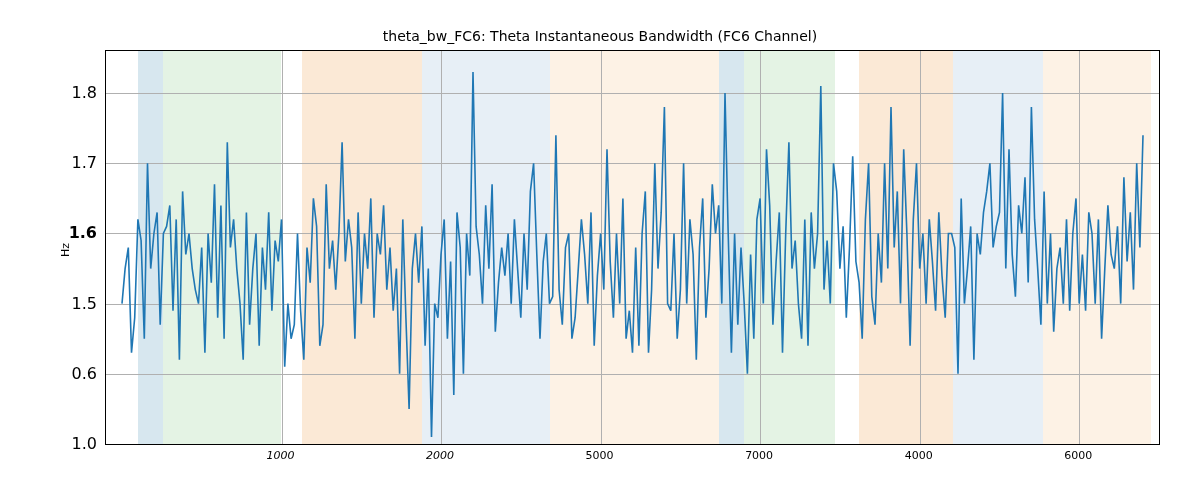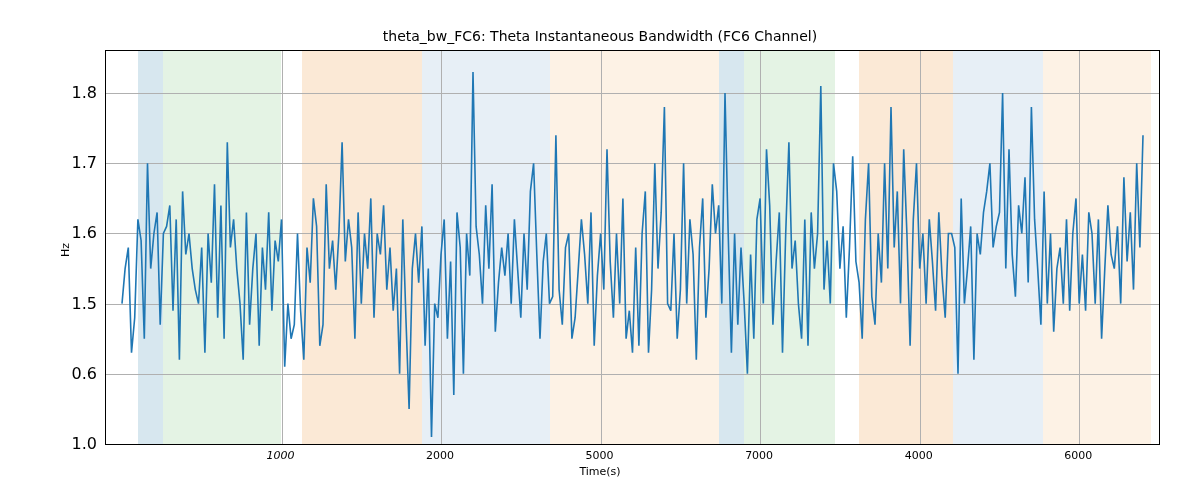--- a/index.html
+++ b/index.html
@@ -120,29 +120,28 @@
       <div class="gridline-h" style="top: 182.464px;"></div>
       <div class="gridline-h" style="top: 112.286px;"></div>
       <div class="gridline-h" style="top: 42.1071px;"></div>
       <svg class="line" width="1053" height="393">
         <polyline points="16.0,252.6 19.1,217.6 22.3,196.5 25.5,301.8 28.7,266.7 31.9,168.4 35.1,189.5 38.3,287.7 41.5,112.3 44.7,217.6 47.9,182.5 51.1,161.4 54.2,273.7 57.4,182.5 60.6,175.4 63.8,154.4 67.0,259.7 70.2,168.4 73.4,308.8 76.6,140.4 79.8,203.5 83.0,182.5 86.2,217.6 89.3,238.6 92.5,252.6 95.7,196.5 98.9,301.8 102.1,182.5 105.3,231.6 108.5,133.3 111.7,266.7 114.9,154.4 118.1,287.7 121.3,91.2 124.4,196.5 127.6,168.4 130.8,217.6 134.0,252.6 137.2,308.8 140.4,161.4 143.6,273.7 146.8,217.6 150.0,182.5 153.2,294.8 156.4,196.5 159.5,238.6 162.7,161.4 165.9,259.7 169.1,189.5 172.3,210.5 175.5,168.4 178.7,315.8 181.9,252.6 185.1,287.7 188.3,273.7 191.5,182.5 194.6,259.7 197.8,308.8 201.0,196.5 204.2,231.6 207.4,147.4 210.6,175.4 213.8,294.8 217.0,273.7 220.2,133.3 223.4,217.6 226.6,189.5 229.7,238.6 232.9,182.5 236.1,91.2 239.3,210.5 242.5,168.4 245.7,196.5 248.9,287.7 252.1,161.4 255.3,252.6 258.5,182.5 261.7,217.6 264.8,147.4 268.0,266.7 271.2,182.5 274.4,203.5 277.6,154.4 280.8,238.6 284.0,196.5 287.2,259.7 290.4,217.6 293.6,322.8 296.8,168.4 299.9,266.7 303.1,357.9 306.3,217.6 309.5,182.5 312.7,231.6 315.9,175.4 319.1,294.8 322.3,217.6 325.5,386.0 328.7,252.6 331.9,266.7 335.0,203.5 338.2,168.4 341.4,287.7 344.6,210.5 347.8,343.9 351.0,161.4 354.2,196.5 357.4,322.8 360.6,182.5 363.8,224.6 367.0,21.1 370.1,175.4 373.3,203.5 376.5,252.6 379.7,154.4 382.9,217.6 386.1,133.3 389.3,280.7 392.5,231.6 395.7,196.5 398.9,224.6 402.1,182.5 405.2,252.6 408.4,168.4 411.6,217.6 414.8,266.7 418.0,182.5 421.2,238.6 424.4,140.4 427.6,112.3 430.8,203.5 434.0,287.7 437.2,210.5 440.3,182.5 443.5,252.6 446.7,245.6 449.9,84.2 453.1,238.6 456.3,273.7 459.5,196.5 462.7,182.5 465.9,287.7 469.1,266.7 472.3,217.6 475.4,168.4 478.6,203.5 481.8,252.6 485.0,161.4 488.2,294.8 491.4,224.6 494.6,182.5 497.8,238.6 501.0,98.3 504.2,210.5 507.4,266.7 510.5,182.5 513.7,252.6 516.9,147.4 520.1,287.7 523.3,259.7 526.5,301.8 529.7,196.5 532.9,294.8 536.1,182.5 539.3,140.4 542.5,301.8 545.6,238.6 548.8,112.3 552.0,217.6 555.2,161.4 558.4,56.1 561.6,252.6 564.8,259.7 568.0,182.5 571.2,287.7 574.4,238.6 577.6,112.3 580.7,252.6 583.9,168.4 587.1,203.5 590.3,308.8 593.5,196.5 596.7,147.4 599.9,266.7 603.1,217.6 606.3,133.3 609.5,182.5 612.7,154.4 615.8,252.6 619.0,42.1 622.2,182.5 625.4,301.8 628.6,182.5 631.8,273.7 635.0,196.5 638.2,252.6 641.4,322.8 644.6,203.5 647.8,287.7 650.9,168.4 654.1,147.4 657.3,252.6 660.5,98.3 663.7,154.4 666.9,273.7 670.1,210.5 673.3,161.4 676.5,301.8 679.7,182.5 682.9,91.2 686.0,217.6 689.2,189.5 692.4,252.6 695.6,287.7 698.8,168.4 702.0,294.8 705.2,161.4 708.4,217.6 711.6,182.5 714.8,35.1 718.0,238.6 721.1,189.5 724.3,252.6 727.5,112.3 730.7,140.4 733.9,217.6 737.1,175.4 740.3,266.7 743.5,196.5 746.7,105.3 749.9,210.5 753.1,231.6 756.2,287.7 759.4,168.4 762.6,112.3 765.8,245.6 769.0,273.7 772.2,182.5 775.4,231.6 778.6,112.3 781.8,217.6 785.0,56.1 788.2,196.5 791.3,140.4 794.5,252.6 797.7,98.3 800.9,182.5 804.1,294.8 807.3,168.4 810.5,112.3 813.7,217.6 816.9,182.5 820.1,252.6 823.3,168.4 826.4,210.5 829.6,259.7 832.8,161.4 836.0,224.6 839.2,266.7 842.4,182.5 845.6,182.5 848.8,196.5 852.0,322.8 855.2,147.4 858.4,252.6 861.5,217.6 864.7,175.4 867.9,308.8 871.1,182.5 874.3,203.5 877.5,161.4 880.7,140.4 883.9,112.3 887.1,196.5 890.3,175.4 893.5,161.4 896.6,42.1 899.8,217.6 903.0,98.3 906.2,203.5 909.4,245.6 912.6,154.4 915.8,182.5 919.0,126.3 922.2,231.6 925.4,56.1 928.6,168.4 931.7,217.6 934.9,273.7 938.1,140.4 941.3,252.6 944.5,182.5 947.7,280.7 950.9,217.6 954.1,196.5 957.3,252.6 960.5,168.4 963.7,259.7 966.8,182.5 970.0,147.4 973.2,252.6 976.4,203.5 979.6,259.7 982.8,161.4 986.0,182.5 989.2,252.6 992.4,168.4 995.6,287.7 998.8,217.6 1001.9,154.4 1005.1,203.5 1008.3,217.6 1011.5,175.4 1014.7,252.6 1017.9,126.3 1021.1,210.5 1024.3,161.4 1027.5,238.6 1030.7,112.3 1033.9,196.5 1037.0,84.2" fill="none" stroke="#1f77b4" stroke-width="1.6"></polyline>
       </svg>
     </div>
 
   <div id="xtick-layer">
       <div class="tick-x" style="left: 280.5px; top: 449px; font-style: italic;">1000</div>
-      <div class="tick-x" style="left: 440.045px; top: 449px;">2000</div>
+      <div class="tick-x" style="left: 440.045px; top: 449px; font-style: italic;">2000</div>
       <div class="tick-x" style="left: 599.591px; top: 449px;">5000</div>
       <div class="tick-x" style="left: 759.136px; top: 449px;">7000</div>
       <div class="tick-x" style="left: 918.682px; top: 449px;">4000</div>
       <div class="tick-x" style="left: 1078.23px; top: 449px;">6000</div>
     </div>
   <div id="ytick-layer">
       <div class="tick-y" style="left: 67px; top: 443px;">1.0</div>
       <div class="tick-y" style="left: 67px; top: 372.821px;">0.6</div>
       <div class="tick-y" style="left: 67px; top: 302.643px;">1.5</div>
-      <div class="tick-y" style="left: 67px; top: 232.464px;">1.6</div>
+      <div class="tick-y" style="left: 67px; top: 232.464px; font-weight: bold;">1.6</div>
       <div class="tick-y" style="left: 67px; top: 162.286px;">1.7</div>
       <div class="tick-y" style="left: 67px; top: 92.1071px;">1.8</div>
     </div>
 
-  <div class="xlabel">Time(s)</div>
 </div>
 
 </body></html>

